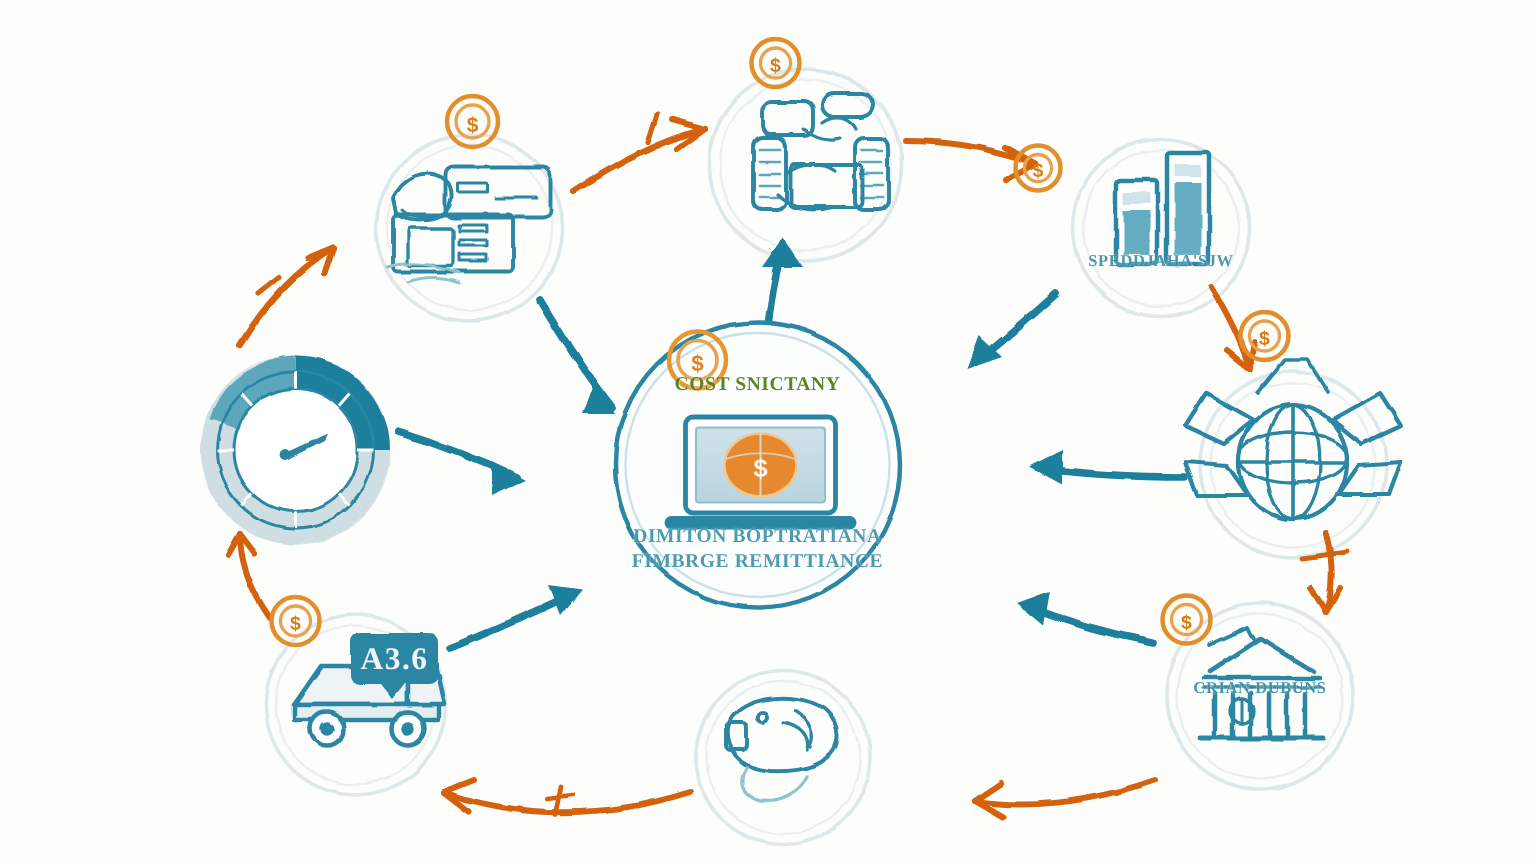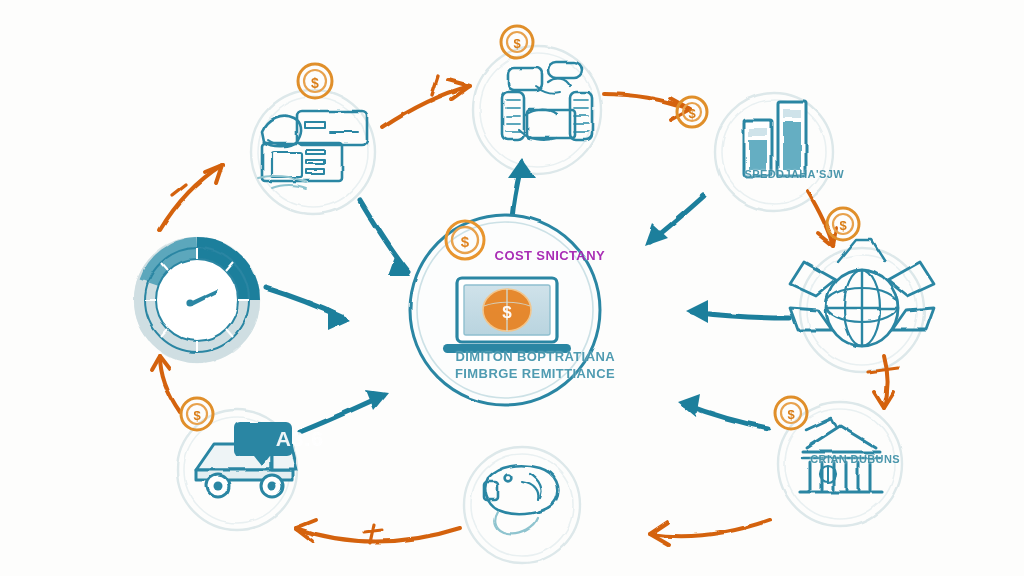--- a/index.html
+++ b/index.html
@@ -16,34 +16,34 @@
     font-family: "Liberation Sans", sans-serif;
   }
   #art {
     position: absolute;
     inset: 0;
     width: 1024px;
     height: 576px;
   }
   .lbl {
     position: absolute;
-    text-align: right;
+    text-align: center;
     color: #3d8fa6;
-    font-family: Liberation Sans, sans-serif;
+    font-family: Liberation Serif, serif;
     font-weight: bold;
     letter-spacing: 0.4px;
     text-shadow: 0 0 2px rgba(255,255,255,0.85);
     pointer-events: none;
     filter: blur(0.35px);
     opacity: 0.92;
   }
   .node-label { font-size: 11px; line-height: 13px; }
   .hub-title {
     font-size: 13px;
-    color: #a21caf;
+    color: #4d7c0f;
     line-height: 15px;
   }
   .hub-sub {
     font-size: 13px;
     color: #4193ab;
     line-height: 17px;
   }
   .truck-label {
     font-size: 21px;
     color: #ffffff;
@@ -334,15 +334,15 @@
 
   <div class="lbl hub-title" style="left:405px; top:248px; width:200px;">COST SNICTANY</div>
 
   <div class="lbl hub-sub" style="left:395px; top:365px; width:220px;">FIMBRGE REMITTIANCE</div>
   <div class="lbl hub-sub" style="left:395px; top:348px; width:220px;">DIMITON BOPTRATIANA</div>
 
   <div class="lbl node-label" style="left:704px; top:168px; width:140px;">SPEDDJAHA'SJW</div>
 
   <div class="lbl node-label" style="left:780px; top:453px; width:120px;">CRIAN DUBUNS</div>
 
-  <div class="lbl truck-label" style="left:234px; top:427px; width:58px;margin-left:32px;">A3.6</div>
+  <div class="lbl truck-label" style="left:234px; top:427px; width:58px;">A3.6</div>
 
 </div>
 
 </body></html>

